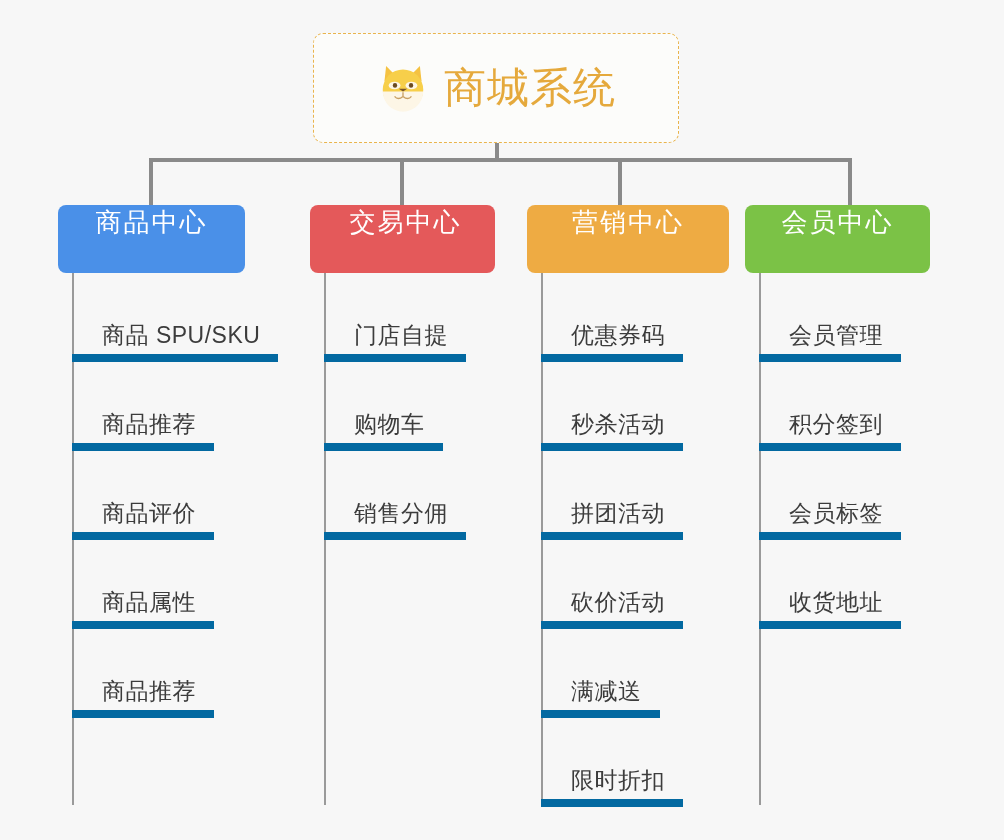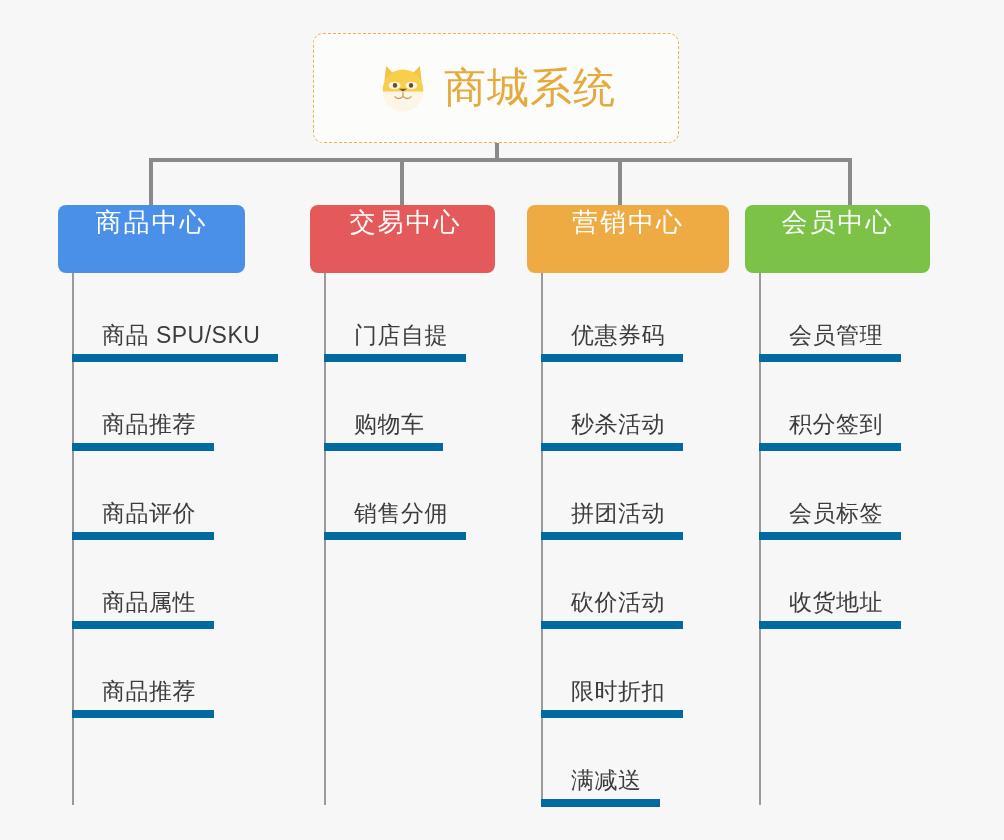--- a/index.html
+++ b/index.html
@@ -215,26 +215,26 @@
           <span class="leaf-label">拼团活动</span>
         </div>
       </div>
       <div class="leaf">
         <div class="leaf-inner">
           <span class="leaf-label">砍价活动</span>
         </div>
       </div>
       <div class="leaf">
         <div class="leaf-inner">
+          <span class="leaf-label">满减送</span>
+        </div>
+      </div>
+      <div class="leaf">
+        <div class="leaf-inner">
           <span class="leaf-label">限时折扣</span>
-        </div>
-      </div>
-      <div class="leaf">
-        <div class="leaf-inner">
-          <span class="leaf-label">满减送</span>
         </div>
       </div>
     </div>
   </div>
 
   <div class="column" style="left:0;">
     <div class="cat-box" style="left: 745px; width: 185px; background: rgb(123, 194, 70);">
       <span>会员中心</span>
     </div>
     <div class="spine" style="left:759px; top:68px; height:532px;"></div>

